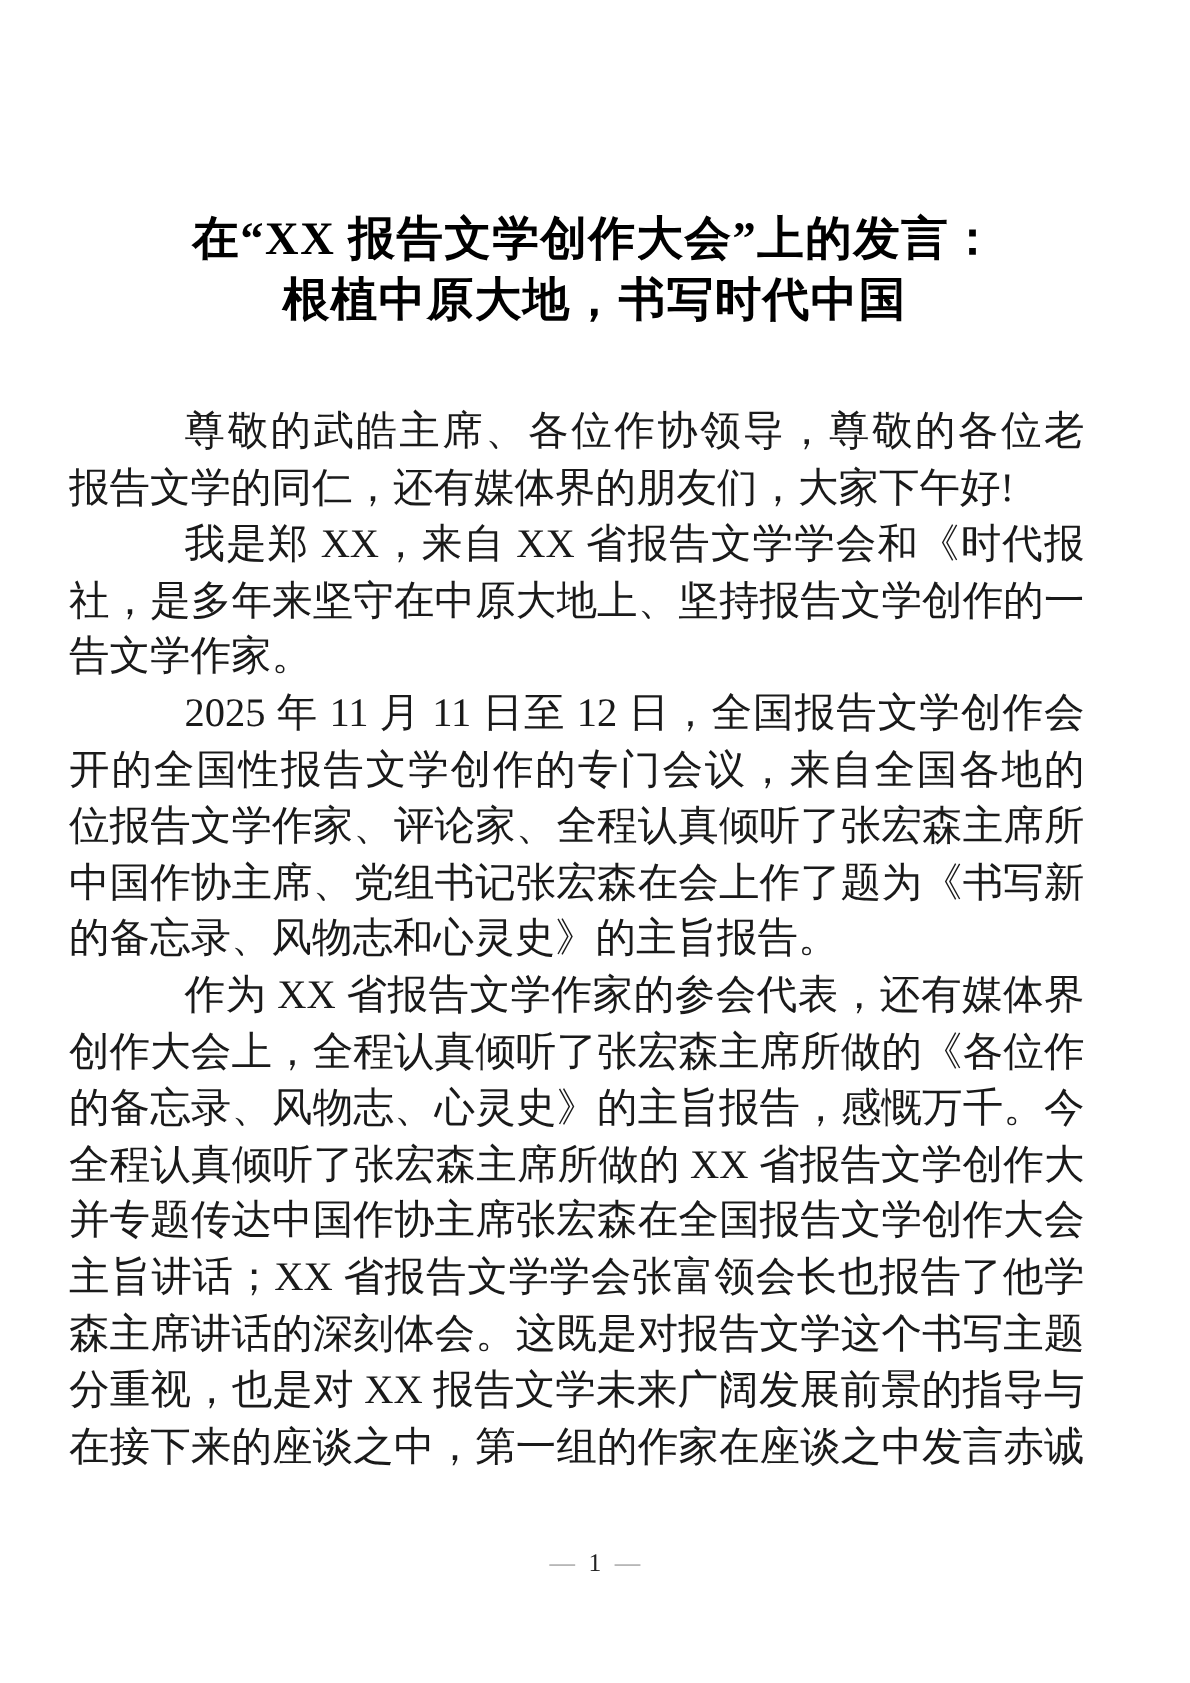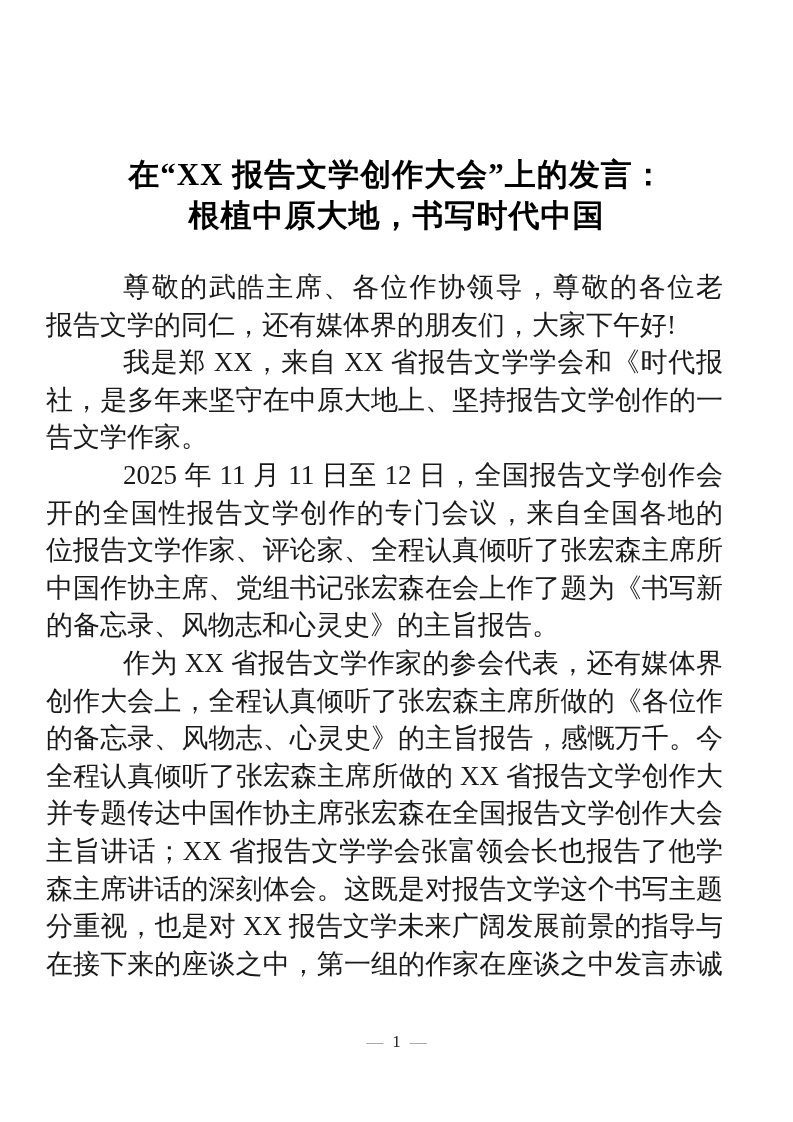--- a/index.html
+++ b/index.html
@@ -20,21 +20,20 @@
     position: absolute;
     top: 138px;
     left: 0;
     width: 793px;
     text-align: center;
     font-weight: bold;
     font-size: 31px;
     line-height: 41px;
     color: #000000;
     letter-spacing: 1px;
-    margin-top: 16px;
   }
   .body-text {
     position: absolute;
     top: 269px;
     left: 46px;
     width: 677px;
     font-size: 27px;
     line-height: 37.6px;
   }
   .line {

